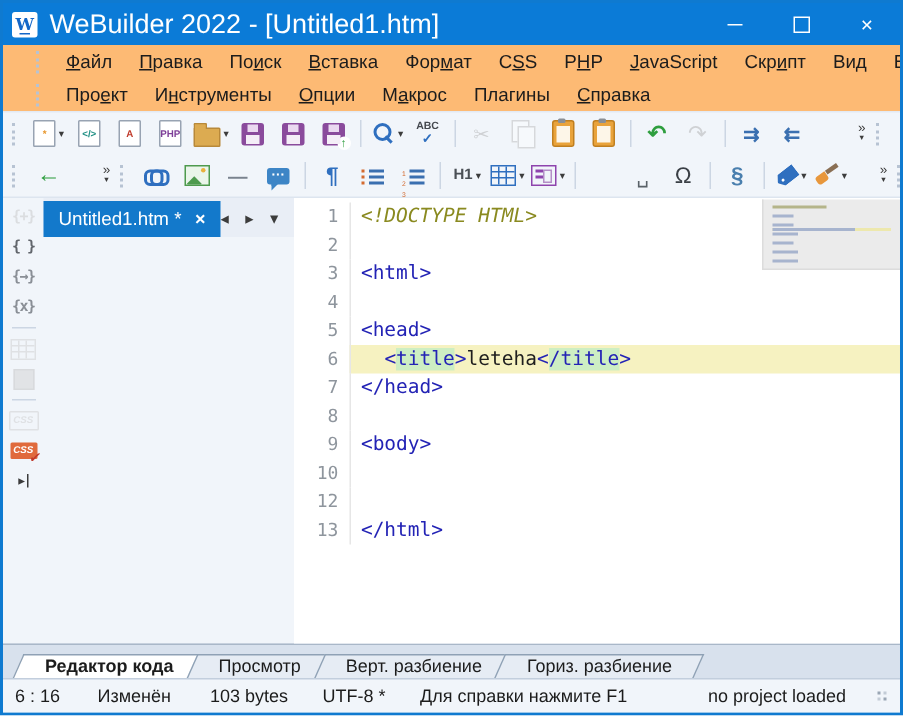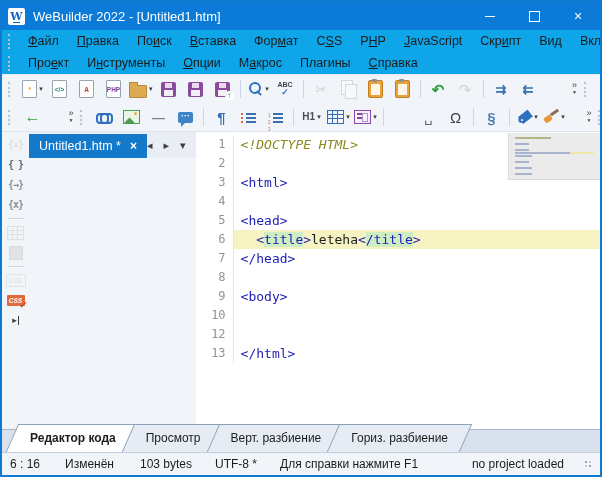--- a/index.html
+++ b/index.html
@@ -3,27 +3,27 @@
 <meta charset="utf-8">
 <style>
   html,body{margin:0;padding:0;background:#fff;}
   .win{width:602px;height:477px;box-sizing:border-box;border:2px solid #0f7ad0;display:flex;flex-direction:column;
        font-family:"Liberation Sans",sans-serif;background:#f1f5fa;overflow:hidden;}
   
   .titlebar{height:28px;flex:none;background:var(--c-title,#0b7bd7);display:flex;align-items:center;color:#fff;}
   .appicon{width:17px;height:17px;background:#fff;margin-left:6px;border-radius:2px;color:#1467c8;font-weight:700;
            font-size:11px;display:flex;align-items:center;justify-content:center;font-family:"DejaVu Serif",serif;position:relative;}
   .appicon::after{content:"";position:absolute;bottom:2px;left:5px;width:7px;height:1px;background:#1467c8;}
-  .title{margin-left:8px;font-size:13px;flex:1;white-space:nowrap;}
+  .title{margin-left:8px;font-size:18px;flex:1;white-space:nowrap;}
   .wbtn{width:44px;height:28px;display:flex;align-items:center;justify-content:center;color:#fff;}
   .glyph-min{width:10px;height:1px;background:#fff;}
   .glyph-max{width:9px;height:9px;border:1px solid #fff;}
   .glyph-close{font-size:14px;line-height:1;}
   
-  .menu-row{height:22px;flex:none;display:flex;align-items:center;background:#0ea5e9;padding-left:4px;}
+  .menu-row{height:22px;flex:none;display:flex;align-items:center;background:#fdba74;padding-left:20px;}
   .vgrip{width:4px;height:15px;border-left:2px dotted #b7c3d3;margin:0 5px 0 2px;flex:none;}
   .menu-item{padding:2px 9px;font-size:12.5px;color:#1c1c1c;white-space:nowrap;}
   
   .tb-row{height:28px;flex:none;display:flex;align-items:center;background:#f1f5fa;padding:0 4px;}
   .tb-row.first{border-top:1px solid #e3eaf3;}
   .tbtn{height:24px;min-width:23px;padding:0 2px;display:flex;align-items:center;justify-content:center;gap:2px;flex:none;}
   .dd{font-size:7px;color:#3c3c3c;}
   .tsep{width:1px;height:18px;background:#ccd6e3;margin:0 4px;flex:none;}
   .disabled{opacity:.42;filter:grayscale(1);}
   .chev{width:14px;height:22px;display:flex;flex-direction:column;align-items:center;justify-content:center;color:#3c3c3c;flex:none;}
@@ -104,21 +104,21 @@
   .tagc{color:var(--c-tag,#2323b5);}
   .match{background:var(--c-match,#cdeec3);}
   .doctypec{color:var(--c-doctype,#8a8a20);font-style:italic;}
   .minimap{position:absolute;top:1px;right:0;width:92px;height:47px;background:#ebebeb;border-left:1px solid #dcdcdc;border-bottom:1px solid #dcdcdc;padding:4px 6px;box-sizing:border-box;}
   .mrow{height:2px;margin-bottom:1px;}
   .mrow.mc{background:#ede8ad;}
   .mbar{height:2px;background:#a7b4ce;}
   .mbar.mdoc{background:#b5b58a;}
   
   .vtabs{height:22px;flex:none;background:#d8e1ed;border-top:1px solid #a9b7c8;display:flex;align-items:flex-end;padding-left:10px;font-size:12px;}
-  .vtab{position:relative;height:28px;display:flex;align-items:center;padding:0 18px;margin-right:-6px;color:#1c1c1c;white-space:nowrap;}
+  .vtab{position:relative;height:16px;display:flex;align-items:center;padding:0 18px;margin-right:-6px;color:#1c1c1c;white-space:nowrap;}
   .vtab::before{content:"";position:absolute;inset:0;background:#e6ecf4;border:1px solid #8fa1b5;border-bottom:none;transform:skewX(-24deg);}
   .vtab.act::before{background:#fff;}
   .vtab.act{font-weight:700;}
   .vtab span{position:relative;}
   
   .status{height:22px;flex:none;background:#f1f5fa;border-top:1px solid #c2cedd;display:flex;align-items:center;font-size:12px;color:#1c1c1c;padding:0 8px;white-space:nowrap;}
   [data-name="status-caret-position"]{width:55px;}
   [data-name="status-modified-state"]{width:75px;}
   [data-name="status-file-size"]{width:75px;}
   [data-name="status-encoding"]{width:65px;}

